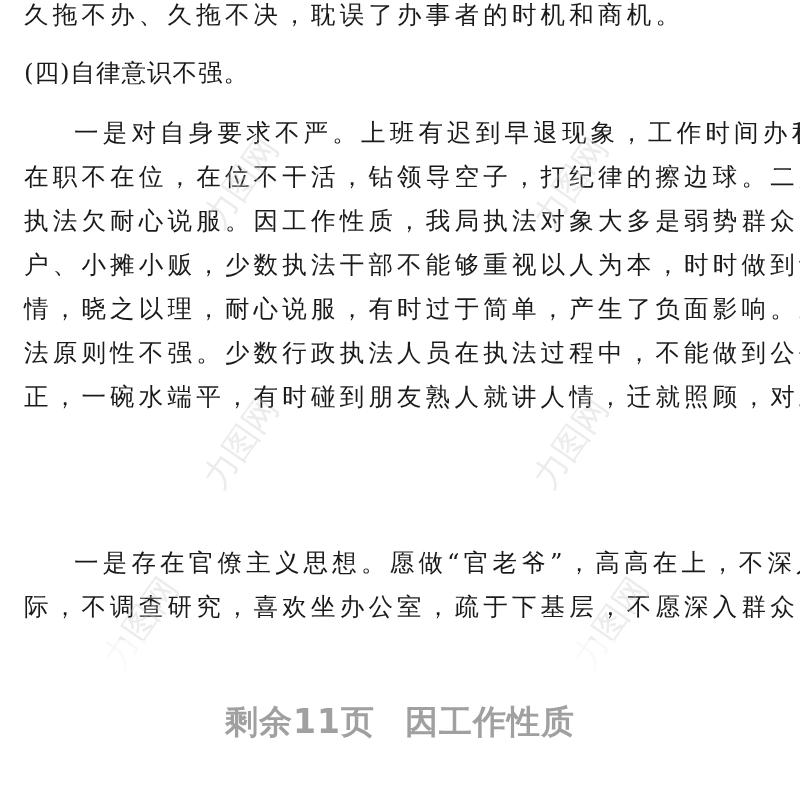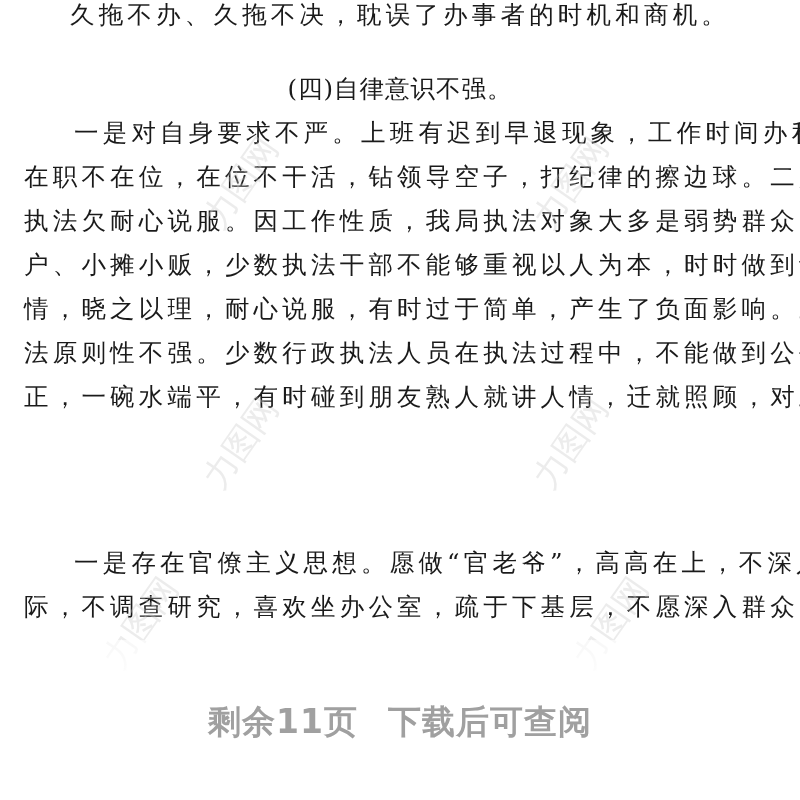--- a/index.html
+++ b/index.html
@@ -1,28 +1,28 @@
 <!DOCTYPE html>
 <html><head>
   <meta charset="utf-8">
   <style>
     html, body { margin: 0; padding: 0; background: #ffffff; }
     body {
       width: 800px; height: 800px; position: relative; overflow: hidden;
       font-family: "DejaVu Serif", "Liberation Serif", serif;
       color: #1a1a1a;
     }
-    .page { position: absolute; left: 0; top: 0; width: 800px; height: 800px; text-align: center; }
+    .page { position: absolute; left: 0; top: 0; width: 800px; height: 800px; }
     .line {
       position: absolute; left: 24px; width: 752px;
       font-size: 24.5px; line-height: 30px; white-space: nowrap;
       letter-spacing: 4.2px;
     }
     .line.indent { left: 74px; }
-    .heading { letter-spacing: 1px; margin-top: 16px; }
+    .heading { letter-spacing: 1px; }
     .watermark {
       position: absolute; color: rgba(200,200,200,0.35);
       font-family: "DejaVu Sans", sans-serif; font-size: 34px;
       transform: rotate(-55deg); white-space: nowrap; pointer-events: none;
     }
     .fade {
       position: absolute; left: 0; top: 640px; width: 800px; height: 160px;
       background: linear-gradient(to bottom, rgba(255,255,255,0.6), #ffffff 30%);
     }
     .more {
@@ -52,14 +52,14 @@
   <div class="watermark" style="left:520px; top:160px">力图网</div>
   <div class="watermark" style="left:190px; top:420px">力图网</div>
   <div class="watermark" style="left:520px; top:420px">力图网</div>
   <div class="watermark" style="left:90px; top:600px">力图网</div>
   <div class="watermark" style="left:560px; top:600px">力图网</div>
 </div>
 
 <div class="fade"></div>
 
 <div class="more">
-  <span>剩余11页</span><span class="gap"></span><span>下载后可查阅</span>
+  <span>剩余11页</span><span class="gap"></span><span>因工作性质</span>
 </div>
 
 </body></html>

